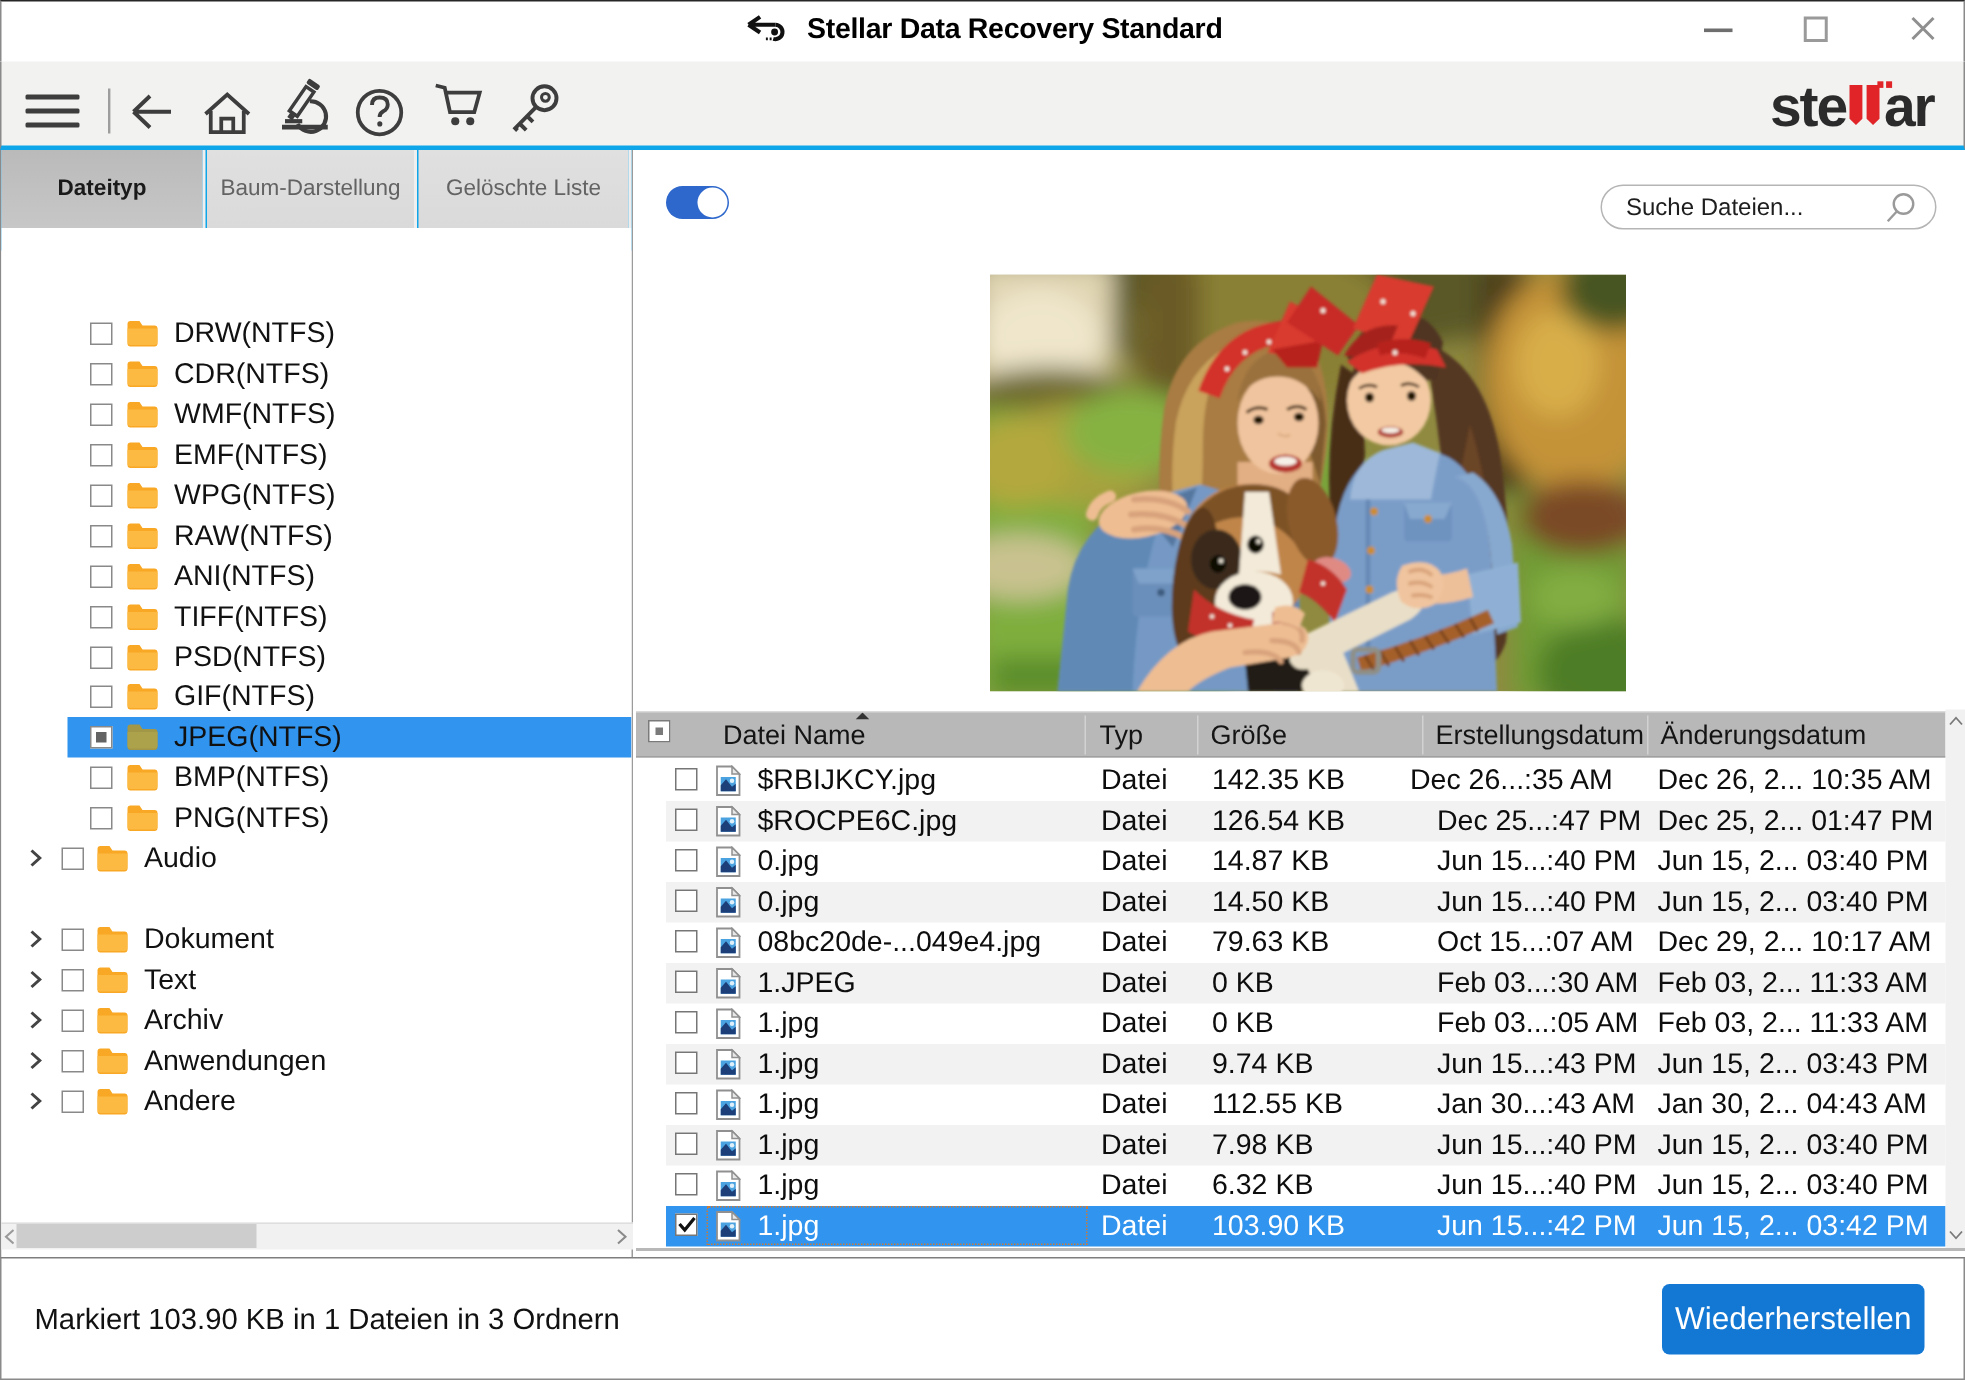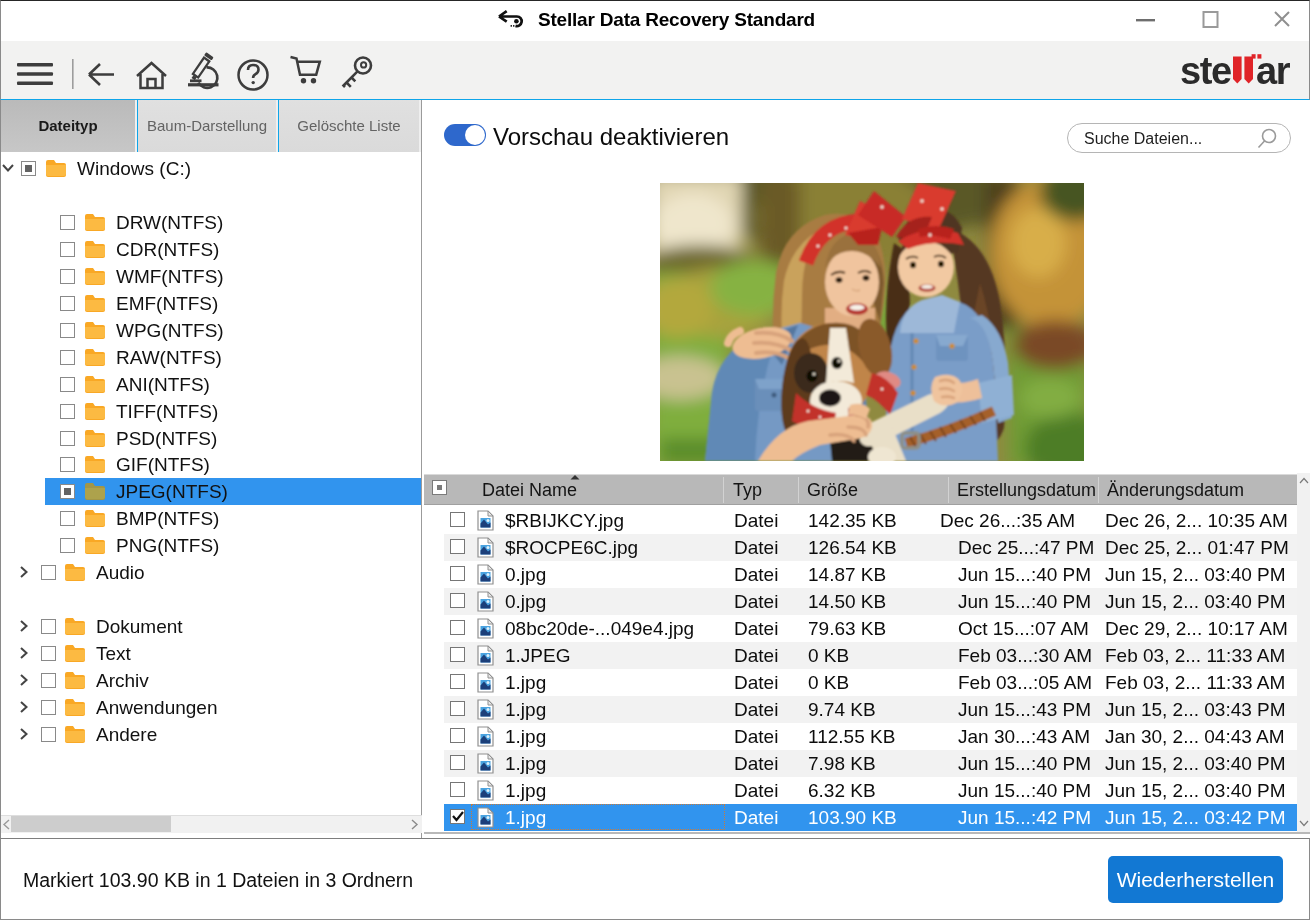--- a/index.html
+++ b/index.html
@@ -3,21 +3,21 @@
 <meta charset="utf-8">
 <style>
 * { margin:0; padding:0; box-sizing:border-box; }
 html,body { width:1310px; height:920px; overflow:hidden; }
 body { font-family:"Liberation Sans", sans-serif; position:relative; background:#fff; }
 .abs { position:absolute; }
 
 #titlebar { left:0; top:0; width:1310px; height:41px; background:#fff; border-top:1px solid #262626; border-left:1px solid #8a8a8a; border-right:1px solid #8a8a8a; }
 #title-text { left:537px; top:8px; font-size:19px; font-weight:700; color:#000; letter-spacing:-0.2px; }
 
-#toolbar { left:0; top:41px; width:1310px; height:59px; background:#f2f2f1; border-bottom:1px solid #0ea5e9; border-left:1px solid #8a8a8a; border-right:1px solid #8a8a8a; }
+#toolbar { left:0; top:41px; width:1310px; height:59px; background:#f2f2f1; border-bottom:3px solid #0ea5e9; border-left:1px solid #8a8a8a; border-right:1px solid #8a8a8a; }
 
 #main { left:0; top:100px; width:1310px; height:738px; background:#fff; border-left:1px solid #8a8a8a; border-right:1px solid #8a8a8a; }
 #leftpanel { left:0; top:0; width:421px; height:738px; background:#fff; border-right:1px solid #9b9b9b; }
 #tabs { left:0; top:0; width:420px; height:67px; background:#0ea5e9; }
 .tab { position:absolute; top:0; height:52px; text-align:center; line-height:52px; font-size:15px; color:#636363; background:linear-gradient(#e0e0e0,#dadada); border-right:2px solid #efefef; }
 .tab.active { background:linear-gradient(#bababa,#c7c7c7); color:#1a1a1a; font-weight:700; }
 
 #tree { left:0; top:52px; width:420px; height:663px; background:#fff; overflow:hidden; }
 .trow { position:absolute; left:0; width:420px; height:27px; }
 .trow .lbl { position:absolute; top:3px; font-size:19px; color:#111; white-space:nowrap; }
@@ -124,31 +124,20 @@
 </div>
 
 <div id="main" class="abs">
   <div id="leftpanel" class="abs">
     <div id="tabs" class="abs">
       <div class="tab active" style="left:0;width:136px">Dateityp</div>
       <div class="tab" style="left:137px;width:140px">Baum-Darstellung</div>
       <div class="tab" style="left:278px;width:142px">Gelöschte Liste</div>
     </div>
     <div id="tree" class="abs">
-        <div class="trow" style="top:3px">
-          <svg class="abs" style="left:1px;top:9px" width="12" height="8" viewBox="0 0 12 8">
-            <path d="M 1 1 L 6 6.5 L 11 1" fill="none" stroke="#444" stroke-width="2"></path>
-          </svg>
-          <div class="cb part" style="left:20px;top:6px"></div>
-          <svg class="abs" style="left:44px;top:4px" width="22" height="19" viewBox="0 0 22 19">
-            <path d="M 1 3 a 2 2 0 0 1 2 -2 h 6 l 2 3 h 8 a 2 2 0 0 1 2 2 v 10 a 2 2 0 0 1 -2 2 h -16 a 2 2 0 0 1 -2 -2 z" fill="#f9a825"></path>
-            <path d="M 1 6 h 20 v 9 a 2 2 0 0 1 -2 2 h -16 a 2 2 0 0 1 -2 -2 z" fill="#fcba42"></path>
-          </svg>
-          <div class="lbl" style="left:76px">Windows (C:)</div>
-        </div>
         <div class="trow" style="top:56.9px">
           <div class="cb" style="left:59px;top:6px"></div>
           <svg class="abs" style="left:83px;top:4px" width="22" height="19" viewBox="0 0 22 19">
             <path d="M 1 3 a 2 2 0 0 1 2 -2 h 6 l 2 3 h 8 a 2 2 0 0 1 2 2 v 10 a 2 2 0 0 1 -2 2 h -16 a 2 2 0 0 1 -2 -2 z" fill="#f9a825"></path>
             <path d="M 1 6 h 20 v 9 a 2 2 0 0 1 -2 2 h -16 a 2 2 0 0 1 -2 -2 z" fill="#fcba42"></path>
           </svg>
           <div class="lbl" style="left:115px">DRW(NTFS)</div>
         </div>
         <div class="trow" style="top:83.85px">
           <div class="cb" style="left:59px;top:6px"></div>
@@ -319,21 +308,20 @@
         <path d="M 7 1 L 2 5.5 L 7 10" fill="none" stroke="#9a9a9a" stroke-width="1.4"></path>
       </svg>
     <svg class="abs" style="left:408px;top:719px" width="10" height="11" viewBox="0 0 10 11">
         <path d="M 3 1 L 8 5.5 L 3 10" fill="none" stroke="#8a8a8a" stroke-width="1.4"></path>
       </svg>
   </div>
   <div id="rightpanel" class="abs">
     <div class="abs" style="left:21px;top:24px;width:42px;height:22px;border-radius:11px;background:#2e68cc">
       <div class="abs" style="left:21px;top:1px;width:20px;height:20px;border-radius:50%;background:#fff"></div>
     </div>
-    <div id="toggletext" class="abs">Vorschau deaktivieren</div>
     <div id="searchbox" class="abs"></div>
     <div id="searchtext" class="abs">Suche Dateien...</div>
     <svg class="abs" style="left:833px;top:28px" width="24" height="22" viewBox="0 0 24 22">
       <circle cx="13" cy="8" r="6.5" fill="none" stroke="#9a9a9a" stroke-width="1.6"></circle>
       <path d="M 8.5 13 L 2.5 19.5" stroke="#9a9a9a" stroke-width="1.6"></path>
     </svg>
     <div id="photo" class="abs" style="left:237px;top:83px;width:424px;height:278px;overflow:hidden">
     <svg width="424" height="278" viewBox="0 0 424 278">
       <defs>
         <filter id="b8" x="-30%" y="-30%" width="160%" height="160%">

